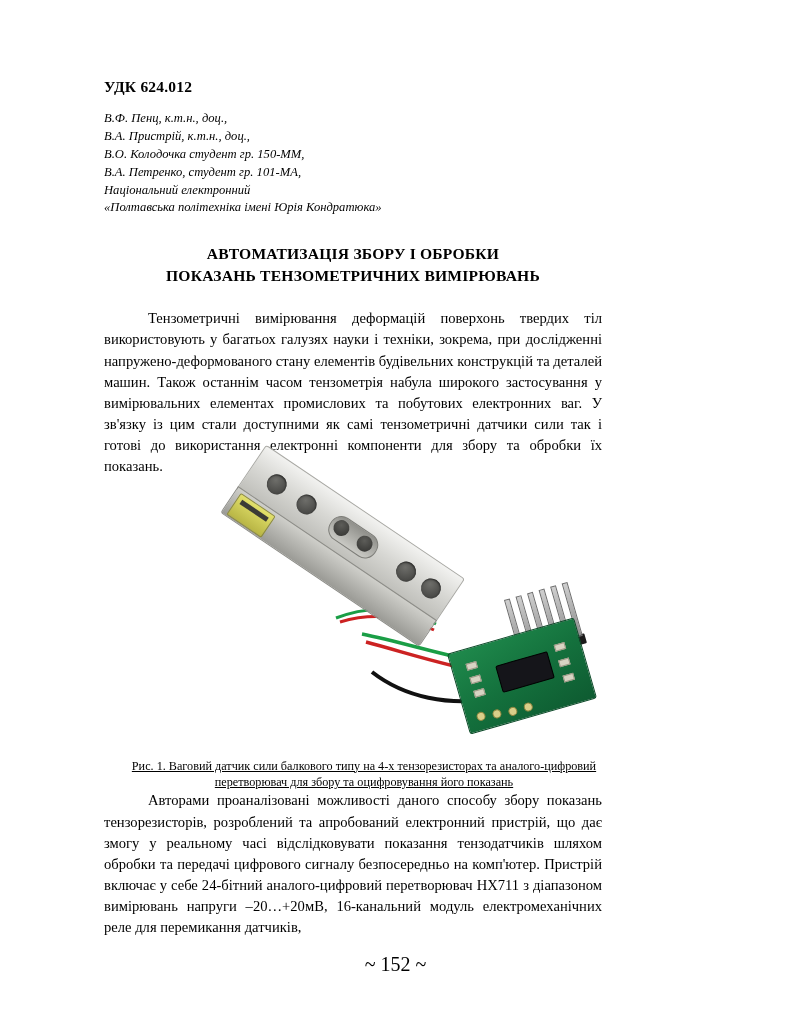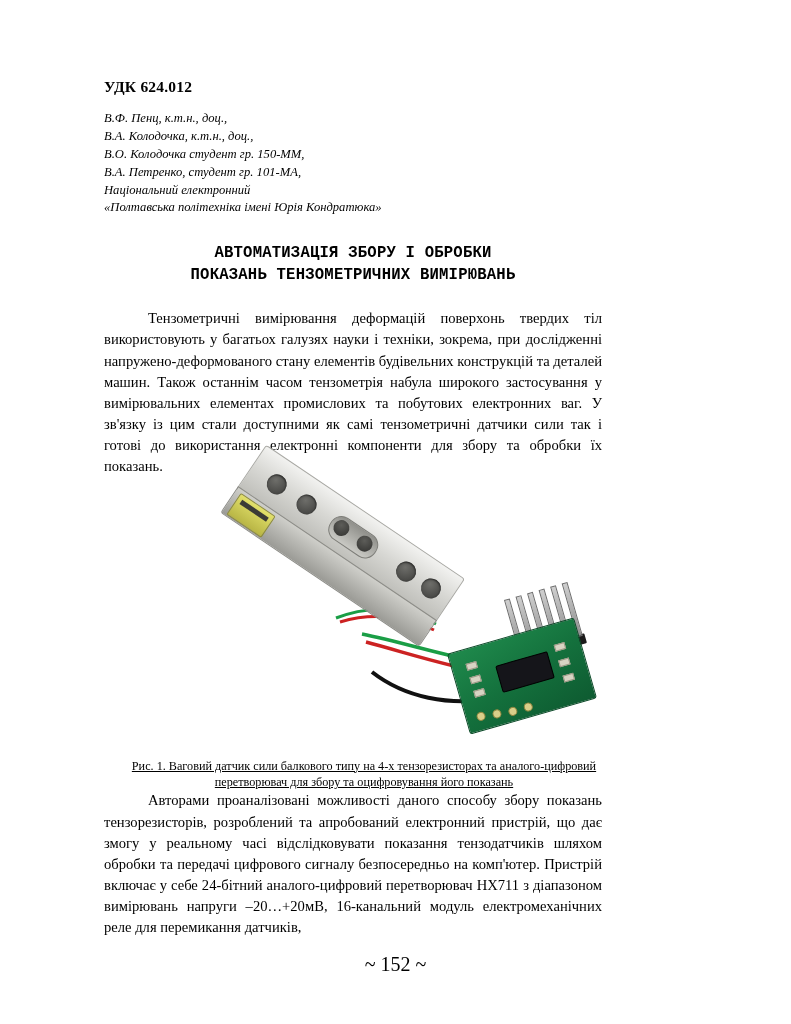--- a/index.html
+++ b/index.html
@@ -38,21 +38,20 @@
   .authors div {
     white-space: nowrap;
   }
   .title {
     text-align: center;
     font-weight: bold;
     font-size: 15.6px;
     line-height: 1.38;
     margin: 0 0 22px 0;
     letter-spacing: 0.2px;
-    font-family: Liberation Mono, monospace;
   }
   .title div { white-space: nowrap; }
   p.body-par {
     text-align: justify;
     text-justify: inter-word;
     font-size: 14.6px;
     line-height: 1.45;
     margin: 0 0 6px 0;
     text-indent: 44px;
   }
@@ -221,21 +220,21 @@
 </style>
 </head>
 <body>
 
 <div class="page">
 
   <div class="udk">УДК 624.012</div>
 
   <div class="authors">
     <div>В.Ф. Пенц, к.т.н., доц.,</div>
-    <div>В.А. Колодочка, к.т.н., доц.,</div>
+    <div>В.А. Пристрій, к.т.н., доц.,</div>
     <div>В.О. Колодочка студент гр. 150-ММ,</div>
     <div>В.А. Петренко, студент гр. 101-МА,</div>
     <div>Національний електронний</div>
     <div>«Полтавська політехніка імені Юрія Кондратюка»</div>
   </div>
 
   <div class="title">
     <div>АВТОМАТИЗАЦІЯ ЗБОРУ І ОБРОБКИ</div>
     <div>ПОКАЗАНЬ ТЕНЗОМЕТРИЧНИХ ВИМІРЮВАНЬ</div>
   </div>

